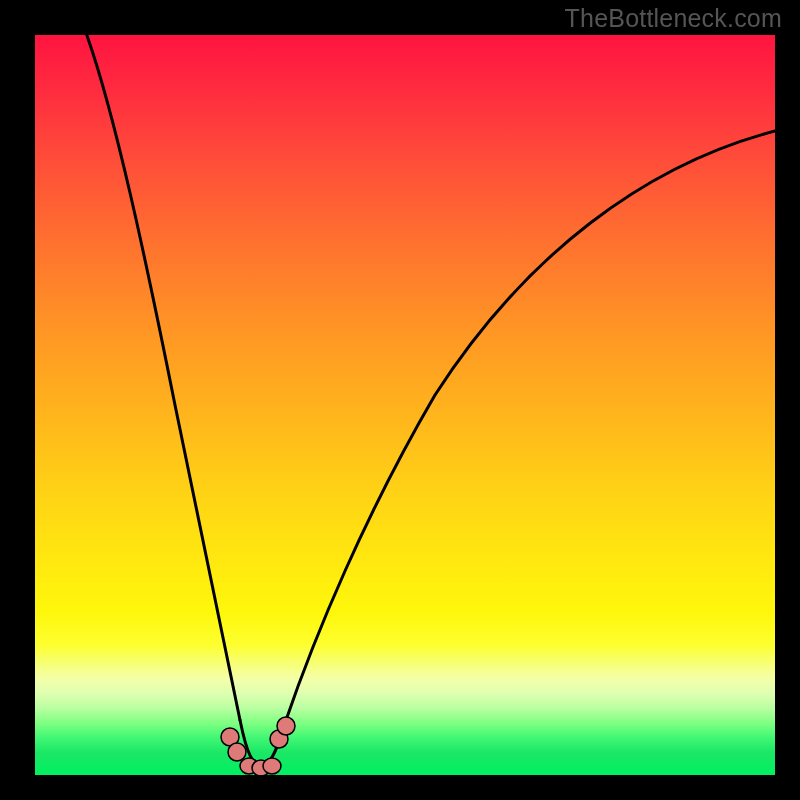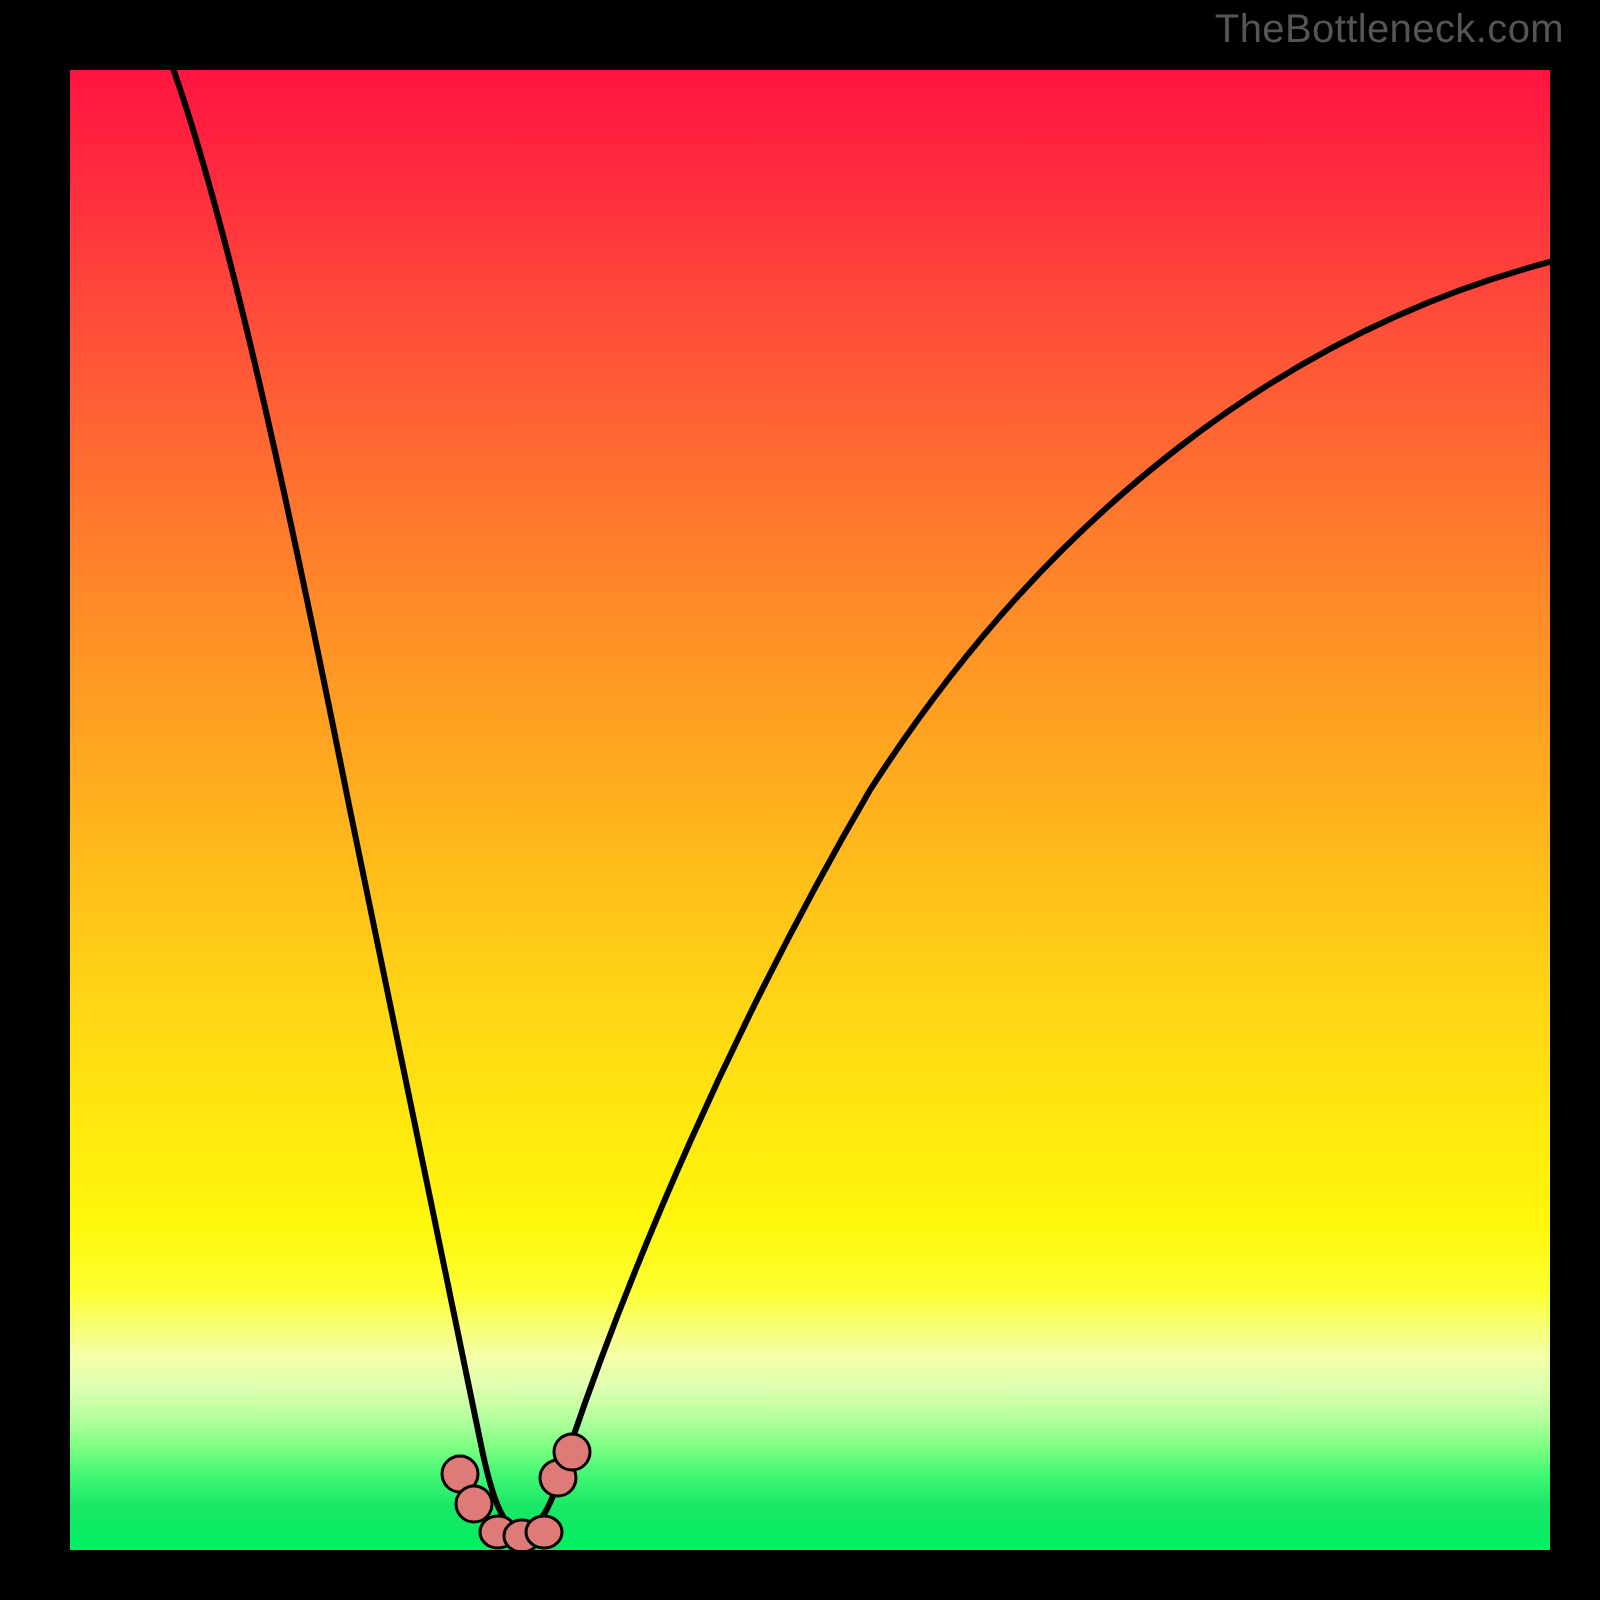--- a/index.html
+++ b/index.html
@@ -14,21 +14,21 @@
     height: 800px;
     background: #000;
     position: relative;
   }
   .watermark {
     position: absolute;
     top: 4px;
     right: 18px;
     color: #555;
     font-family: Arial, Helvetica, sans-serif;
-    font-size: 20px;
+    font-size: 25px;
     font-weight: 400;
     letter-spacing: 0.2px;
     z-index: 10;
   }
   .plot-area {
     position: absolute;
     left: 35px;
     top: 35px;
     width: 740px;
     height: 740px;

